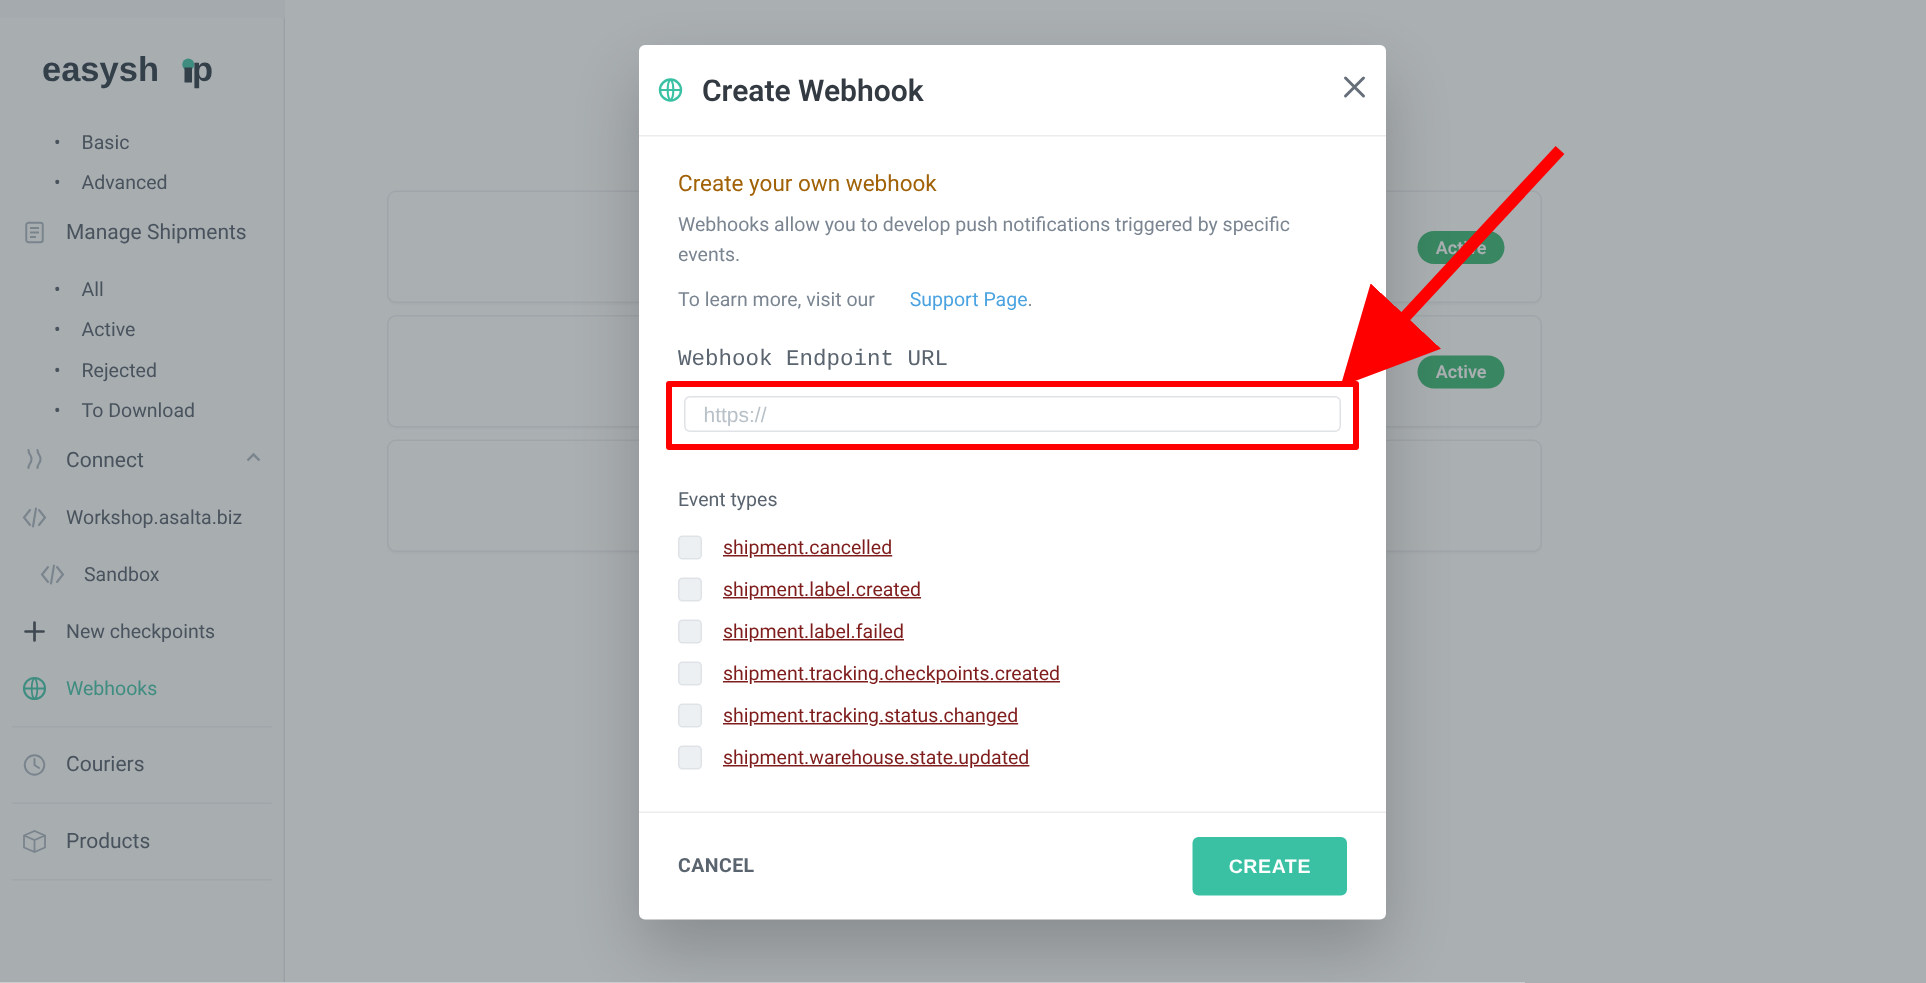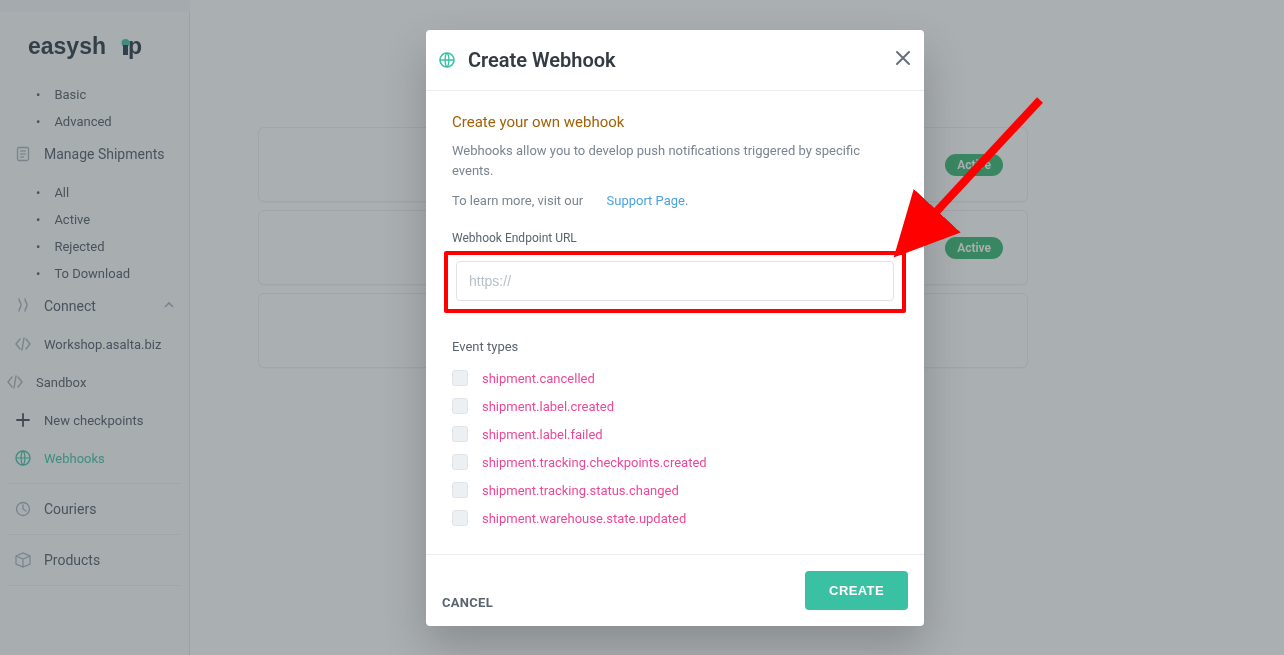--- a/index.html
+++ b/index.html
@@ -81,39 +81,39 @@
   .modal-head{
     display:flex;align-items:center;gap:12px;
     padding:18px 12px;border-bottom:1px solid #ececee;
   }
   .modal-head h2{margin:0;font-size:20px;font-weight:600;color:#333a42;}
   .close{margin-left:auto;color:#666f79;font-size:22px;line-height:1;cursor:pointer;}
   .modal-body{padding:22px 26px 12px 26px;}
   .subtitle{font-size:15px;color:#a16207;margin:0 0 10px 0;}
   .desc{font-size:13px;color:var(--muted);line-height:1.55;margin:0 0 10px 0;}
   a.link{color:var(--link);text-decoration:none;margin-left:20px;}
-  .field-label{font-size:12px;color:var(--muted2);margin:20px 0 0 0;}
+  .field-label{font-size:15px;color:var(--muted2);margin:20px 0 0 0;font-family:Liberation Mono, monospace;}
   .url-input{
-    width:100%;height:40px;border:1px solid #dfe2e6;border-radius:4px;
+    width:100%;height:24px;border:1px solid #dfe2e6;border-radius:4px;
     padding:0 12px;font-size:14px;color:#333;
   }
   .url-input::placeholder{color:#b8c0c8;}
   .url-highlight{
     border:4px solid #ff0000;border-radius:2px;
     margin:6px -8px 0 -8px;padding:6px 8px 8px 8px;
   }
   .event-head{font-size:13px;color:var(--muted2);margin:26px 0 10px 0;}
   .evt{display:flex;align-items:center;gap:14px;padding:6px 0;}
   .cb{
     width:16px;height:16px;border-radius:3px;background:#edf0f3;border:1px solid #dfe3e7;
   }
-  .evt-label{font-size:13px;color:#ec4899;}
+  .evt-label{font-size:13px;color:#7f1d1d;text-decoration:underline;}
   .modal-foot{
-    display:flex;align-items:flex-end;justify-content:space-between;
-    padding:16px 16px;border-top:1px solid #ececee;margin-top:10px;
+    display:flex;align-items:center;justify-content:space-between;
+    padding:16px 26px;border-top:1px solid #ececee;margin-top:10px;
   }
   .btn-cancel{color:#5a646f;font-size:13px;font-weight:700;letter-spacing:.3px;cursor:pointer;}
   .btn-create{
     background:var(--teal);color:#fff;border:none;border-radius:4px;
     padding:12px 24px;font-size:13px;font-weight:700;letter-spacing:.4px;cursor:pointer;
   }
   
   .arrow-layer{position:absolute;inset:0;pointer-events:none;}
 </style>
 </head>
@@ -183,21 +183,21 @@
   </div>
 
   <div class="side-item sub" style="padding-left:14px">
     <span class="side-icon">
       <svg width="18" height="14" viewBox="0 0 18 14">
           <path d="M6 2L2 7l4 5M12 2l4 5-4 5M10 1L8 13" fill="none" stroke="currentColor" stroke-width="1.4" stroke-linecap="round"></path>
         </svg>
     </span>
     <span>Workshop.asalta.biz</span>
   </div>
-  <div class="side-item sub" style="padding-left:6px">
+  <div class="side-item sub" style="padding-left:26px">
     <span class="side-icon">
       <svg width="18" height="14" viewBox="0 0 18 14">
           <path d="M6 2L2 7l4 5M12 2l4 5-4 5M10 1L8 13" fill="none" stroke="currentColor" stroke-width="1.4" stroke-linecap="round"></path>
         </svg>
     </span>
     <span>Sandbox</span>
   </div>
   <div class="side-item sub" style="padding-left:14px">
     <span class="side-icon" style="color:#3c444d">
       <svg width="14" height="14" viewBox="0 0 14 14">

